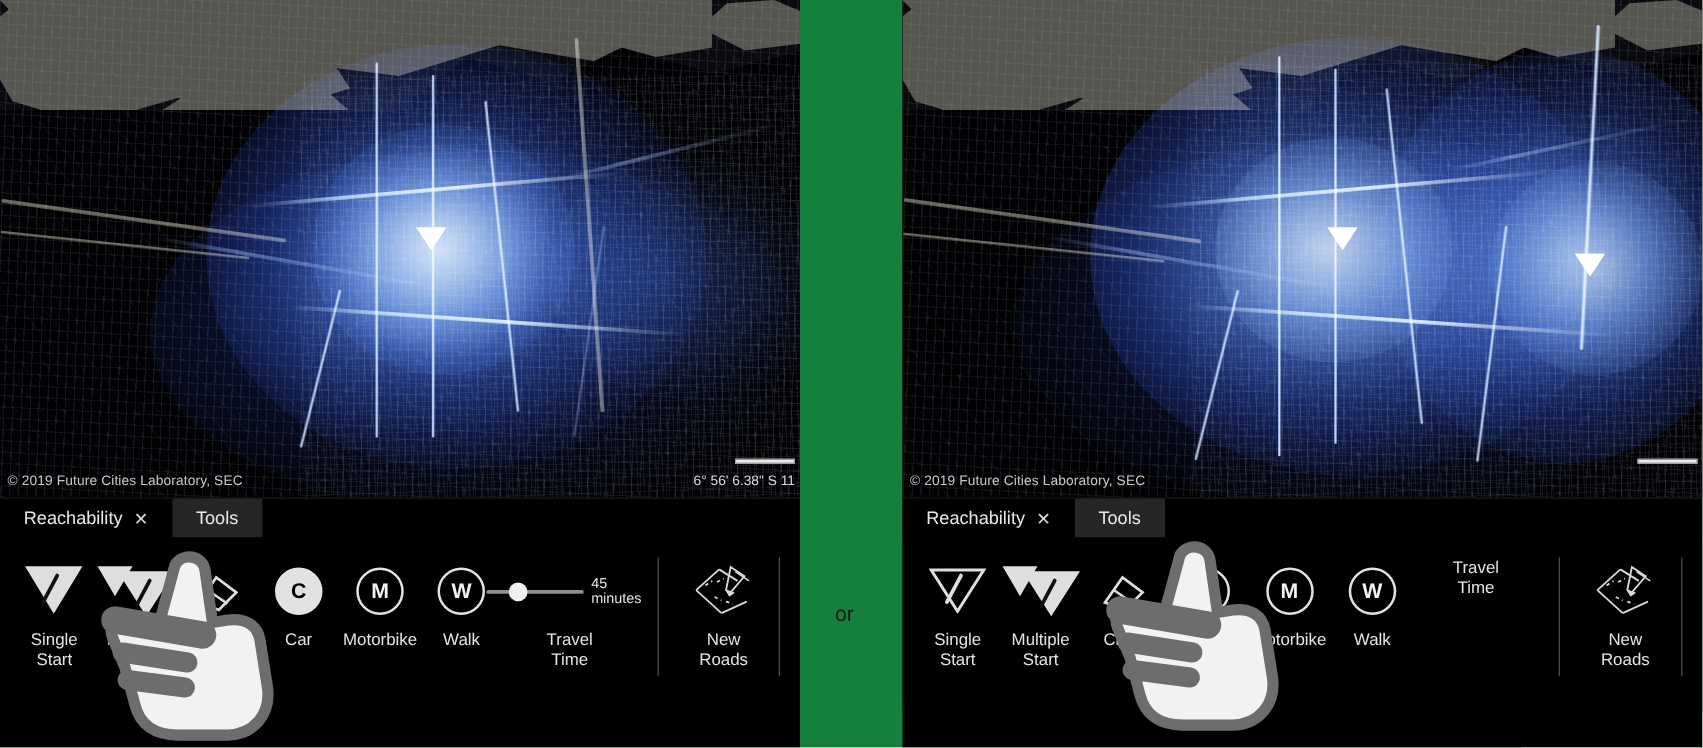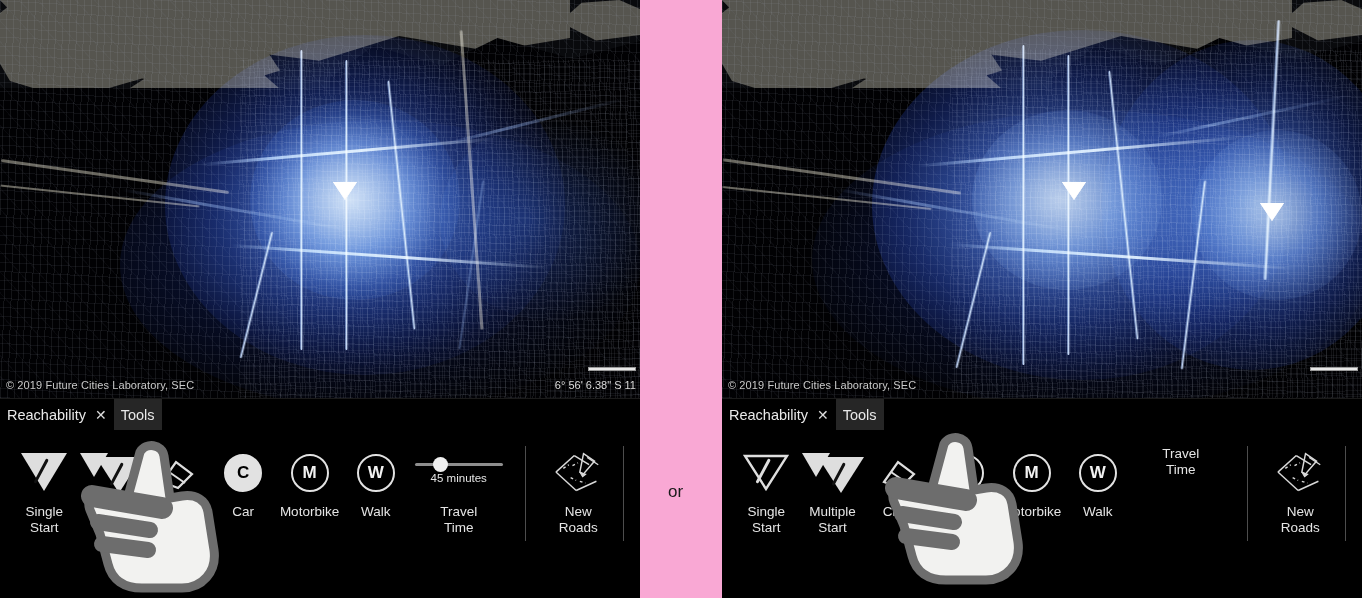--- a/index.html
+++ b/index.html
@@ -6,21 +6,21 @@
   html, body {
     margin: 0; padding: 0;
     width: 1362px; height: 598px;
     background: #ffffff;
     font-family: "Liberation Sans", sans-serif;
     overflow: hidden;
   }
   .stage {
     position: relative;
     width: 1217px; height: 598px;
-    background: #f9a8d4;
+    background: #15803d;
   }
 
   
   .panel {
     position: absolute;
     top: 0;
     width: 640px;
     height: 598px;
     overflow: hidden;
     background: #000;
@@ -137,21 +137,21 @@
     height: 32px;
     background: #000000;
     display: flex;
     align-items: stretch;
     border-top: 1px solid #1b1b1b;
   }
   .tab {
     display: flex;
     align-items: center;
     gap: 9px;
-    padding: 0 7px;
+    padding: 0 19px;
     color: #e9e9e9;
     font-size: 14.5px;
     cursor: pointer;
     user-select: none;
   }
   .tab.active { background: #000000; }
   .tab.inactive { background: #262626; }
   .tab .close {
     font-size: 14px;
     color: #dcdcdc;
@@ -249,21 +249,21 @@
     color: #f2f2f2;
     background: transparent;
   }
   .mode.sel {
     background: #e2e2e2;
     color: #000;
   }
 
   
   .slider-tool { width: 108px; }
-  .slider-tool .glyph { height: 58px; flex-direction: column; gap: 6px; }
+  .slider-tool .glyph { height: 58px; flex-direction: row; gap: 6px; }
   .track {
     position: relative;
     width: 88px; height: 3px;
     background: #8e8e8e;
     border-radius: 2px;
   }
   .knob {
     position: absolute;
     top: -6px;
     width: 15px; height: 15px;

